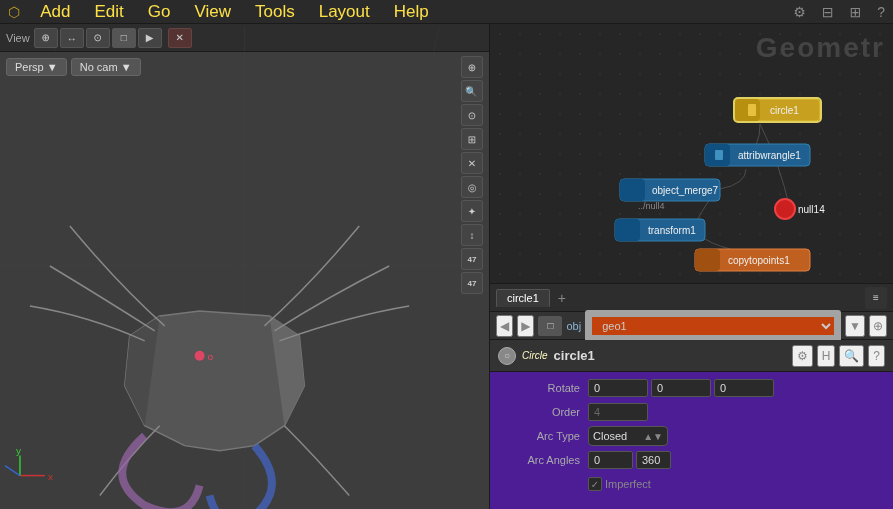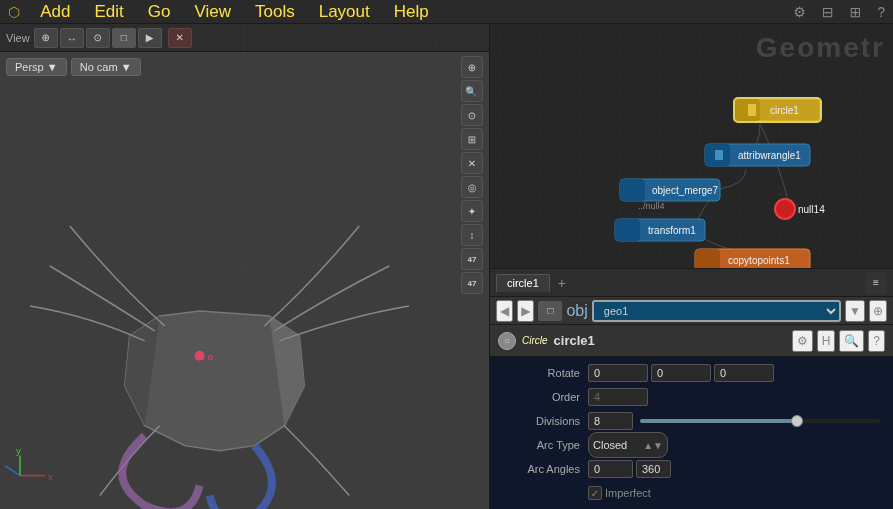--- a/index.html
+++ b/index.html
@@ -37,39 +37,39 @@
 
     
     .params-panel { flex: 1; display: flex; flex-direction: column; background: #3a3a3a; }
     .params-tabs { height: 28px; background: #2d2d2d; display: flex; align-items: center; padding: 0 6px; gap: 4px; border-bottom: 1px solid #1a1a1a; }
     .params-tab { background: #444; border: 1px solid #555; color: #ccc; padding: 2px 10px; font-size: 11px; cursor: pointer; border-radius: 2px 2px 0 0; }
     .params-tab.active { background: #3a3a3a; border-bottom: 1px solid #3a3a3a; color: #fff; }
     .params-tab-add { color: #888; font-size: 14px; cursor: pointer; padding: 0 4px; }
 
     .params-nav { height: 28px; background: #333; display: flex; align-items: center; padding: 0 6px; gap: 4px; border-bottom: 1px solid #1a1a1a; }
     .nav-btn { color: #888; font-size: 12px; cursor: pointer; padding: 2px; }
-    .path-dropdown { background: #0c4a6e; border: 2px solid #a3a3a3; color: #ccc; padding: 2px 6px; font-size: 11px; flex: 1; border-radius: 3px; }
+    .path-dropdown { background: #c2410c; border: 7px solid #a3a3a3; color: #ccc; padding: 2px 6px; font-size: 11px; flex: 1; border-radius: 3px; }
 
     .params-header { height: 32px; background: #333; display: flex; align-items: center; padding: 0 8px; gap: 6px; border-bottom: 1px solid #1a1a1a; }
     .node-icon { width: 18px; height: 18px; border-radius: 50%; background: #888; display: flex; align-items: center; justify-content: center; font-size: 9px; }
     .node-type { color: #fef9c3; font-size: 10px; font-style: italic; }
     .node-name-label { color: #ddd; font-size: 13px; font-weight: bold; flex: 1; }
     .params-icons { display: flex; gap: 4px; margin-left: auto; }
     .param-icon-btn { color: #888; font-size: 12px; cursor: pointer; padding: 2px 3px; }
 
-    .params-body { flex: 1; background: #0f172a; overflow-y: auto; padding: 4px 0; }
+    .params-body { flex: 1; background: #4c1d95; overflow-y: auto; padding: 4px 0; }
     .param-row { display: flex; align-items: center; height: 24px; padding: 0 8px; }
     .param-label { width: 90px; text-align: right; color: #aaa; font-size: 11px; padding-right: 8px; }
     .param-value { flex: 1; display: flex; align-items: center; gap: 3px; }
     .param-input { background: #2a2a2a; border: 1px solid #555; color: #ddd; padding: 1px 5px; font-size: 11px; height: 18px; border-radius: 2px; width: 60px; }
     .param-input.dim { color: #666; }
     .param-slider { flex: 1; height: 4px; background: #222; border-radius: 2px; position: relative; }
     .param-slider-fill { position: absolute; left: 0; top: 0; height: 100%; background: #6a8a9a; border-radius: 2px; }
     .param-slider-handle { position: absolute; top: -4px; width: 12px; height: 12px; background: #ccc; border-radius: 50%; border: 1px solid #888; cursor: pointer; transform: translateX(-50%); }
-    .param-dropdown { background: #2a2a2a; border: 1px solid #555; color: #ddd; padding: 12px 4px; font-size: 11px; height: 20px; border-radius: 9px; display: flex; align-items: center; gap: 8px; cursor: pointer; min-width: 80px; }
+    .param-dropdown { background: #2a2a2a; border: 1px solid #555; color: #ddd; padding: 6px 4px; font-size: 11px; height: 20px; border-radius: 4px; display: flex; align-items: center; gap: 8px; cursor: pointer; min-width: 80px; }
     .param-checkbox { width: 14px; height: 14px; background: #2a2a2a; border: 1px solid #555; display: flex; align-items: center; justify-content: center; border-radius: 2px; }
   </style>
 </head>
 <body>
 
 <div class="menu-bar">
   <span style="color:#c0a020; font-size:14px;">⬡</span>
   <span class="menu-item">Add</span>
   <span class="menu-item">Edit</span>
   <span class="menu-item">Go</span>
@@ -235,21 +235,21 @@
         <span style="flex:1"></span>
         <button class="vc-btn" style="background:#333; border:none;">≡</button>
       </div>
 
       <div class="params-nav">
         <button class="nav-btn">◀</button>
         <button class="nav-btn">▶</button>
 
         <div style="display:flex; align-items:center; flex:1; gap:4px;">
           <button class="vp-btn" style="background:#555; font-size:10px;">□</button>
-          <span style="color:#8ab4d4; font-size:16px;">obj</span>
+          <span style="color:#8ab4d4; font-size:11px;">obj</span>
           <select class="path-dropdown">
             <option>geo1</option>
           </select>
           <button class="nav-btn">▼</button>
         </div>
         <button class="nav-btn">⊕</button>
       </div>
 
       <div class="params-header">
         <div class="node-icon" style="background:#888; border:1px solid #aaa;">
@@ -277,30 +277,20 @@
         </div>
 
 
         <div class="param-row">
           <span class="param-label">Order</span>
           <div class="param-value">
             <input class="param-input dim" type="text" value="4" style="">
           </div>
         </div>
 
-        <div class="param-row">
-          <span class="param-label">Divisions</span>
-          <div class="param-value">
-            <input class="param-input" type="text" value="8" style="width: 45px;">
-            <div class="param-slider" style="flex:1; margin:0 4px;">
-              <div class="param-slider-fill" style="width:65%;"></div>
-              <div class="param-slider-handle" style="left:65%;"></div>
-            </div>
-          </div>
-        </div>
 
         <div class="param-row">
           <span class="param-label">Arc Type</span>
           <div class="param-value">
             <div class="param-dropdown">
               <span>Closed</span>
               <span style="margin-left:auto; color:#888; font-size:10px;">▲▼</span>
             </div>
           </div>
         </div>

